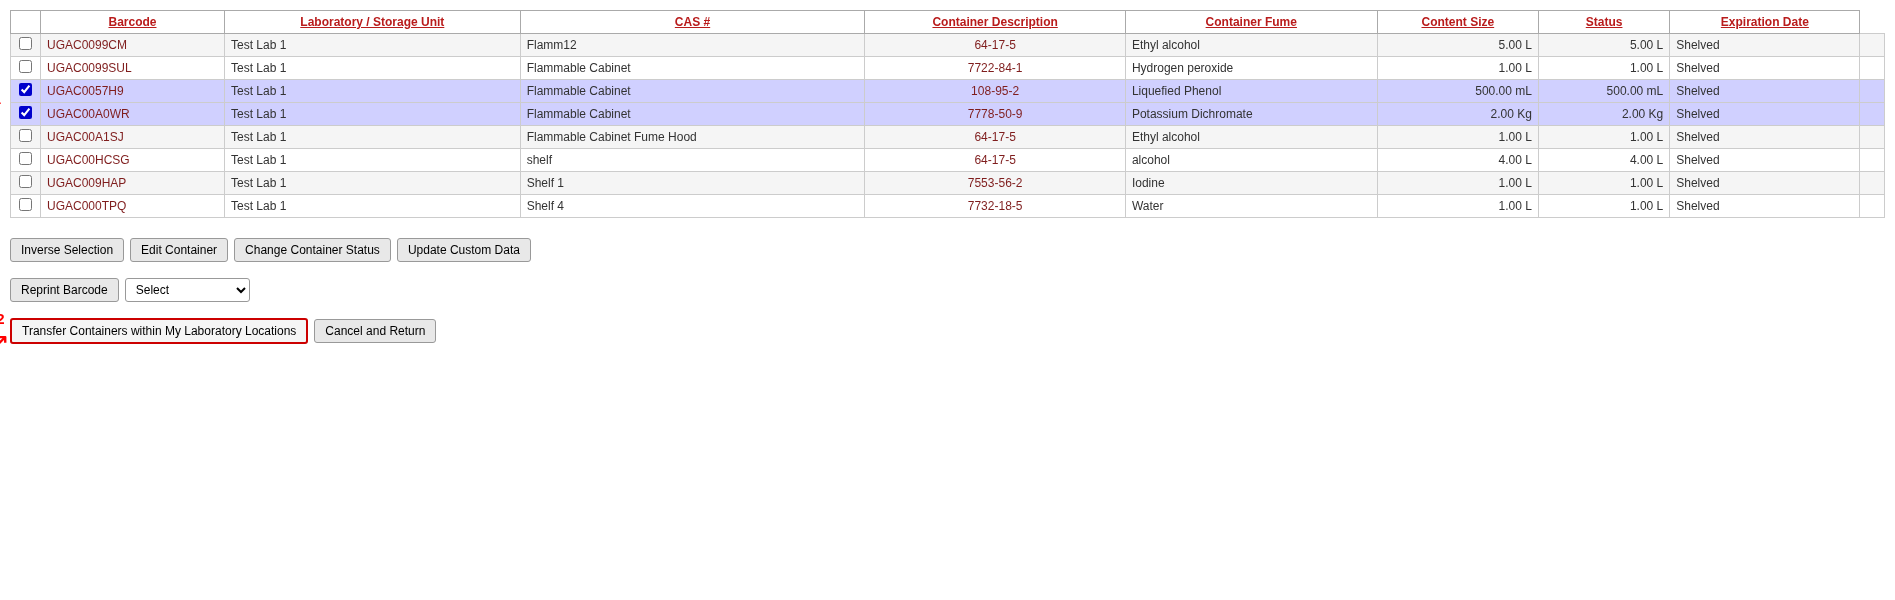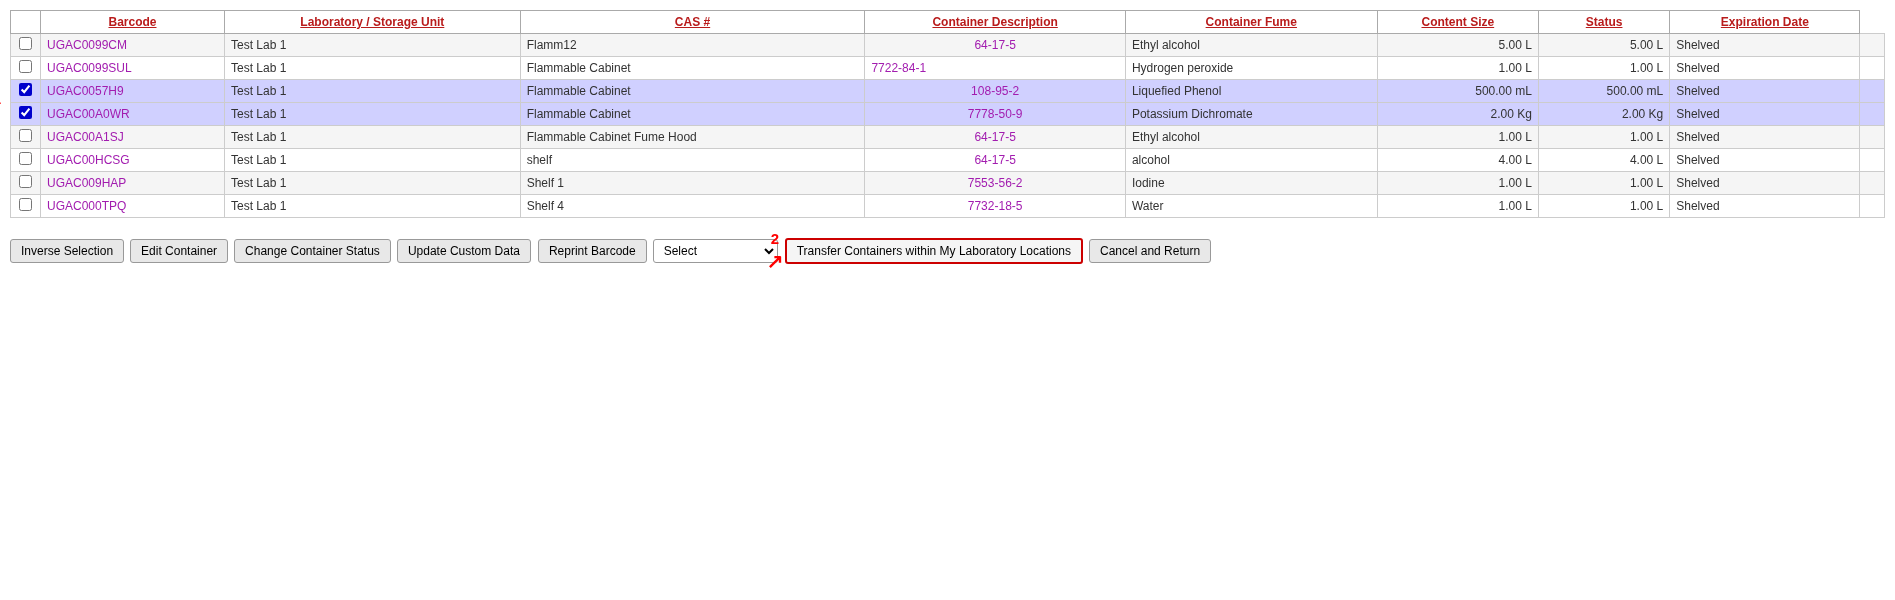--- a/index.html
+++ b/index.html
@@ -42,30 +42,31 @@
     tbody tr.selected-row {
       background: #d0d0ff;
       padding-left: 12px;
     }
     tbody td {
       border: 1px solid #ccc;
       padding: 3px 6px;
       white-space: nowrap;
     }
     tbody td a {
-      color: #a21caf;
+      color: #7f1d1d;
       text-decoration: none;
     }
     input[type="checkbox"] {
       cursor: pointer;
     }
     
     .button-area {
       display: flex;
-      gap: 7px;
+      flex-direction: column;
+      gap: 16px;
       margin-top: 20px;
     }
     .button-row {
       display: flex;
       flex-direction: row;
       gap: 6px;
       align-items: center;
     }
     button {
       padding: 4px 10px;
@@ -122,21 +123,21 @@
               <td style="text-align: right;">5.00 L</td>
               <td style="text-align: right;">5.00 L</td>
               <td>Shelved</td>
               <td></td>
             </tr>
             <tr>
               <td style="text-align: center;"><input type="checkbox" style=""></td>
               <td><a href="#">UGAC0099SUL</a></td>
               <td>Test Lab 1</td>
               <td>Flammable Cabinet</td>
-              <td style="text-align: left; margin-top: 24px;"><a href="#">7722-84-1</a></td>
+              <td style="text-align: center; margin-top: 24px;"><a href="#">7722-84-1</a></td>
               <td>Hydrogen peroxide</td>
               <td style="text-align: right;">1.00 L</td>
               <td style="text-align: right;">1.00 L</td>
               <td>Shelved</td>
               <td></td>
             </tr>
             <tr class="selected-row">
               <td style="text-align: center;"><input type="checkbox" checked="" style="accent-color: rgb(0, 0, 204);"></td>
               <td><a href="#">UGAC0057H9</a></td>
               <td>Test Lab 1</td>

